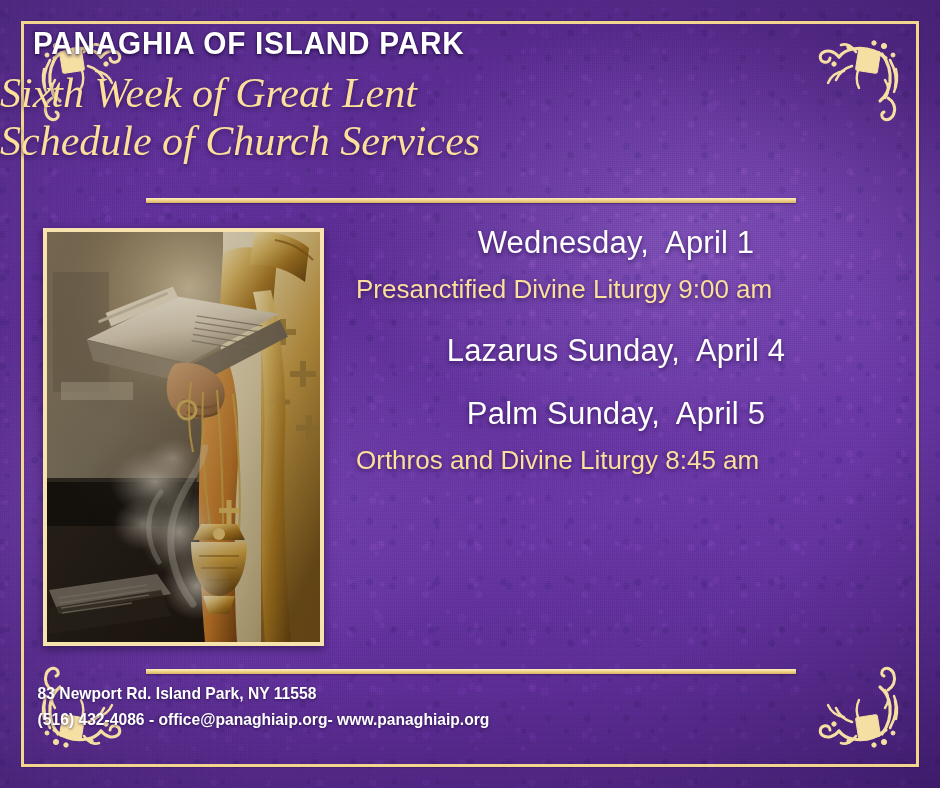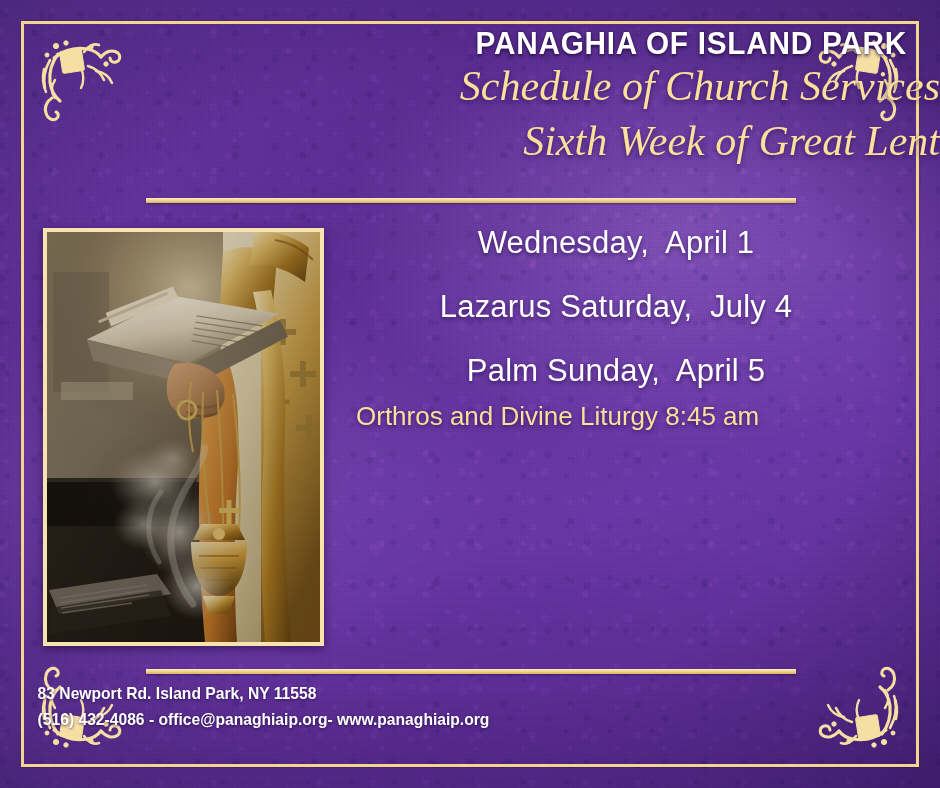--- a/index.html
+++ b/index.html
@@ -60,21 +60,21 @@
 
   
   .corner{position:absolute;width:118px;height:118px;pointer-events:none;}
   .corner svg{display:block;width:100%;height:100%;}
   .c-tl{left:22px;top:22px;}
   .c-tr{right:22px;top:22px;transform:scaleX(-1);}
   .c-bl{left:22px;bottom:22px;transform:scaleY(-1);}
   .c-br{right:22px;bottom:22px;transform:scale(-1,-1);}
 
   
-  .head{position:absolute;left:0;right:0;top:24px;text-align:right;}
+  .head{position:absolute;left:0;right:0;top:24px;text-align:left;}
   .org-title{
     font-family:"Liberation Sans",sans-serif;
     font-weight:bold;font-size:32px;letter-spacing:.8px;
     color:#ffffff;
     transform:scaleX(.93);
     text-shadow:0 2px 4px rgba(30,8,60,.75),0 0 2px rgba(30,8,60,.6);
     margin:0;line-height:1.2;
   }
   .sub-line{
     font-family:"Liberation Serif","DejaVu Serif",serif;
@@ -246,22 +246,22 @@
         <circle cx="44" cy="21" r="2.2"></circle>
         <circle cx="69" cy="25" r="2.2"></circle>
         <circle cx="84" cy="42" r="2.2"></circle>
         <circle cx="25" cy="33" r="2"></circle>
       </g>
     </svg>
   </div>
 
   <div class="head">
     <div class="org-title">PANAGHIA OF ISLAND PARK</div>
+    <div class="sub-line sub1">Sixth Week of Great Lent</div>
     <div class="sub-line sub2">Schedule of Church Services</div>
-    <div class="sub-line sub1">Sixth Week of Great Lent</div>
   </div>
 
   <div class="divider divider-top"></div>
 
   <div class="photo-wrap">
     <div class="photo">
       <svg viewBox="0 0 273 410" preserveAspectRatio="xMidYMid slice" xmlns="http://www.w3.org/2000/svg">
         <defs>
           <linearGradient id="bgw" x1="0" y1="0" x2="1" y2="1">
             <stop offset="0%" stop-color="#8e7e63"></stop>
@@ -417,24 +417,25 @@
         <rect width="273" height="410" fill="url(#glow)" opacity=".30"></rect>
         <rect width="273" height="410" fill="#1b1208" opacity=".16"></rect>
       </svg>
     </div>
   </div>
 
   <div class="schedule">
 
     <div class="entry">
       <div class="entry-day">Wednesday,  April 1</div>
+      <div class="entry-service">Presanctified Divine Liturgy 9:00 am</div>
     </div>
 
     <div class="entry">
-      <div class="entry-day">Lazarus Saturday,  July 4</div>
+      <div class="entry-day">Lazarus Sunday,  April 4</div>
     </div>
 
     <div class="entry">
       <div class="entry-day">Palm Sunday,  April 5</div>
       <div class="entry-service">Orthros and Divine Liturgy 8:45 am</div>
     </div>
 
   </div>
 
   <div class="divider divider-bottom"></div>

